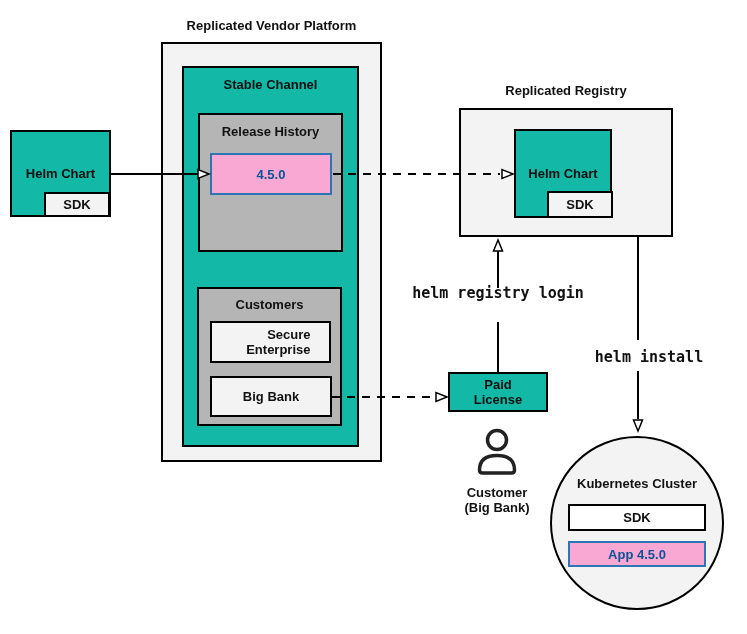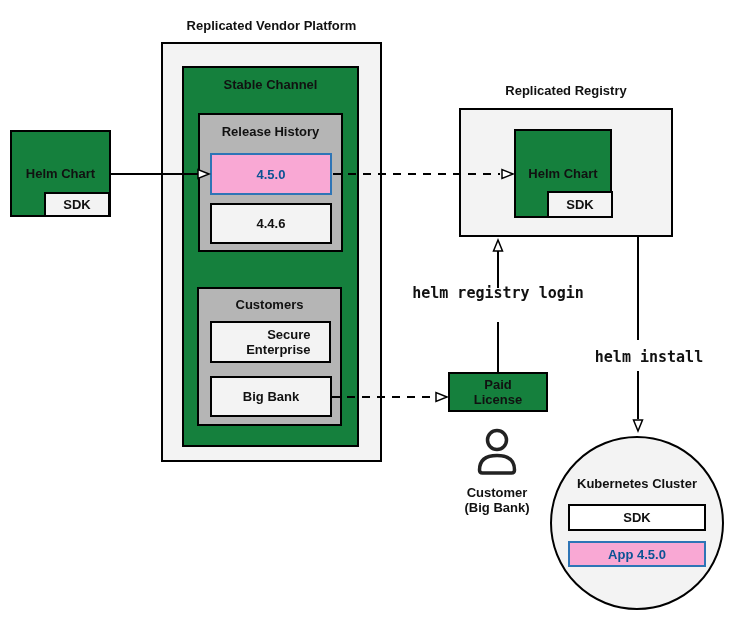--- a/index.html
+++ b/index.html
@@ -38,21 +38,21 @@
   }
   .mono {
     position: absolute;
     font-family: "DejaVu Sans Mono", "Liberation Mono", monospace;
     font-weight: bold;
     font-size: 15px;
     color: #111111;
     text-align: center;
   }
   .fill-light { background: #f3f3f3; }
-  .fill-mid   { background: #15803d; }
+  .fill-mid   { background: #14b8a6; }
   .fill-dark  { background: #b5b5b5; }
   .fill-blue  { background: #f9a8d4; border-color: #2e75b6; }
   .blue-text  { color: #0b5394; }
   #arrow-overlay {
     position: absolute;
     left: 0; top: 0;
     width: 747px; height: 634px;
     pointer-events: none;
     z-index: 10;
   }
@@ -74,23 +74,20 @@
   <div class="box fill-light" style="left:161px; top:42px; width:221px; height:420px;"></div>
 
   <div class="box fill-mid" style="left:182px; top:66px; width:177px; height:381px;"></div>
   <div class="label" style="left:182px; top:77px; width:177px;">Stable Channel</div>
 
   <div class="box fill-dark" style="left:198px; top:113px; width:145px; height:139px;"></div>
   <div class="label" style="left:198px; top:124px; width:145px;">Release History</div>
 
   <div class="box fill-blue flexc" style="left:210px; top:153px; width:122px; height:42px;">
     <span class="boxtext blue-text">4.5.0</span>
-  </div>
-  <div class="box fill-light flexc" style="left:210px; top:203px; width:122px; height:41px;">
-    <span class="boxtext">4.4.6</span>
   </div>
 
   <div class="box fill-dark" style="left:197px; top:287px; width:145px; height:139px;"></div>
   <div class="label" style="left:197px; top:297px; width:145px;">Customers</div>
 
   <div class="box fill-light flexc" style="left:210px; top:321px; width:121px; height:42px;text-align:right;">
     <span class="boxtext" style="max-width:80px;">Secure Enterprise</span>
   </div>
   <div class="box fill-light flexc" style="left:210px; top:376px; width:122px; height:41px;">
     <span class="boxtext">Big Bank</span>

